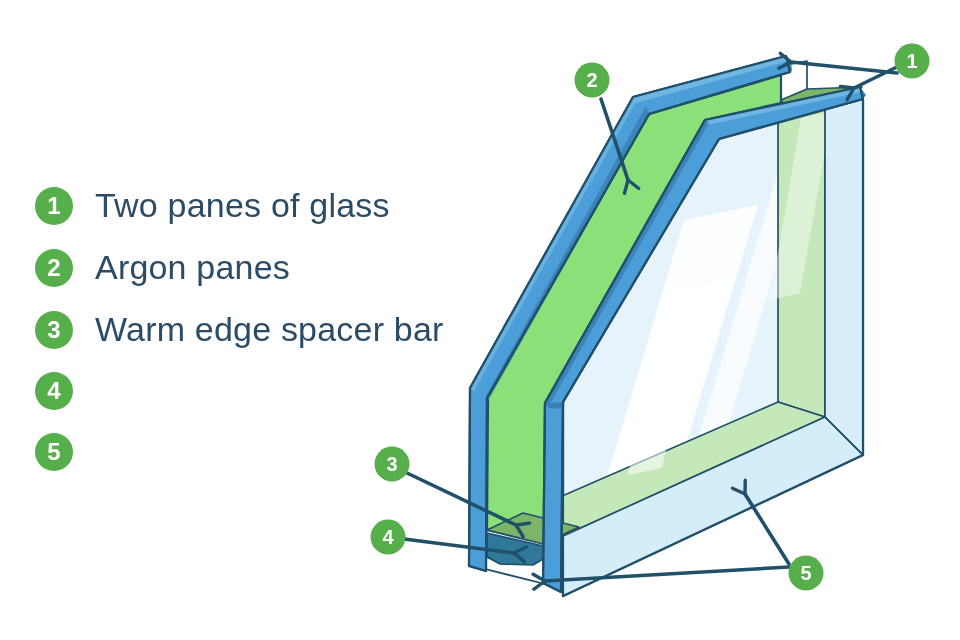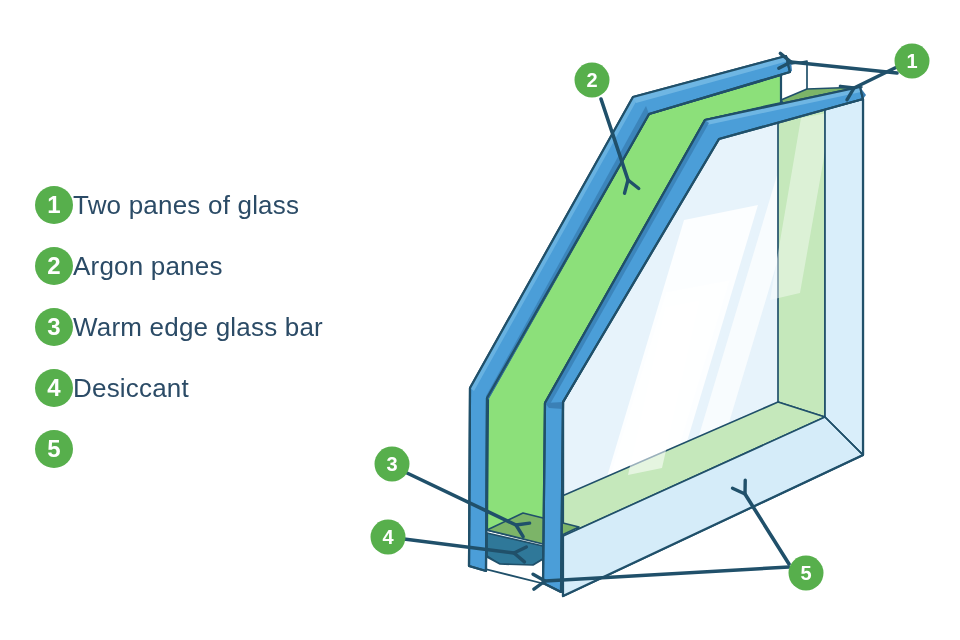--- a/index.html
+++ b/index.html
@@ -18,22 +18,23 @@
   }
   .legend-row{display:flex;align-items:center;}
   .badge{
     width:38px;height:38px;border-radius:50%;
     background:var(--badge_green,#57AF4C);
     color:#ffffff;font-weight:bold;font-size:24px;
     display:flex;align-items:center;justify-content:center;
     flex:0 0 38px;
   }
   .lbl{
+    margin-left:22px;
     color:var(--text_dark,#2B4B66);
-    font-size:26px;letter-spacing:0.2px;white-space:nowrap;
+    font-size:34px;letter-spacing:0.2px;white-space:nowrap;
   }
 
   
   .ln{stroke:var(--outline,#20506A);stroke-linejoin:round;stroke-linecap:round;}
   .w22{stroke-width:2.2;}
   .w17{stroke-width:1.7;}
   .nofill{fill:none;}
   .f-blue{fill:var(--frame_blue,#4B9ED8);}
   .f-blue-l{fill:var(--frame_blue_light,#6FB6E3);}
   .f-blue-d{fill:var(--frame_blue_dark,#3A80B6);}
@@ -163,24 +164,23 @@
     <div class="legend-row">
       <div class="badge">1</div>
       <div class="lbl">Two panes of glass</div>
     </div>
     <div class="legend-row">
       <div class="badge">2</div>
       <div class="lbl">Argon panes</div>
     </div>
     <div class="legend-row">
       <div class="badge">3</div>
-      <div class="lbl">Warm edge glass bar</div>
+      <div class="lbl">Warm edge spacer bar</div>
     </div>
     <div class="legend-row">
       <div class="badge">4</div>
-      <div class="lbl">Desiccant</div>
     </div>
     <div class="legend-row">
       <div class="badge">5</div>
     </div>
   </div>
 
 </div>
 
 </body></html>

